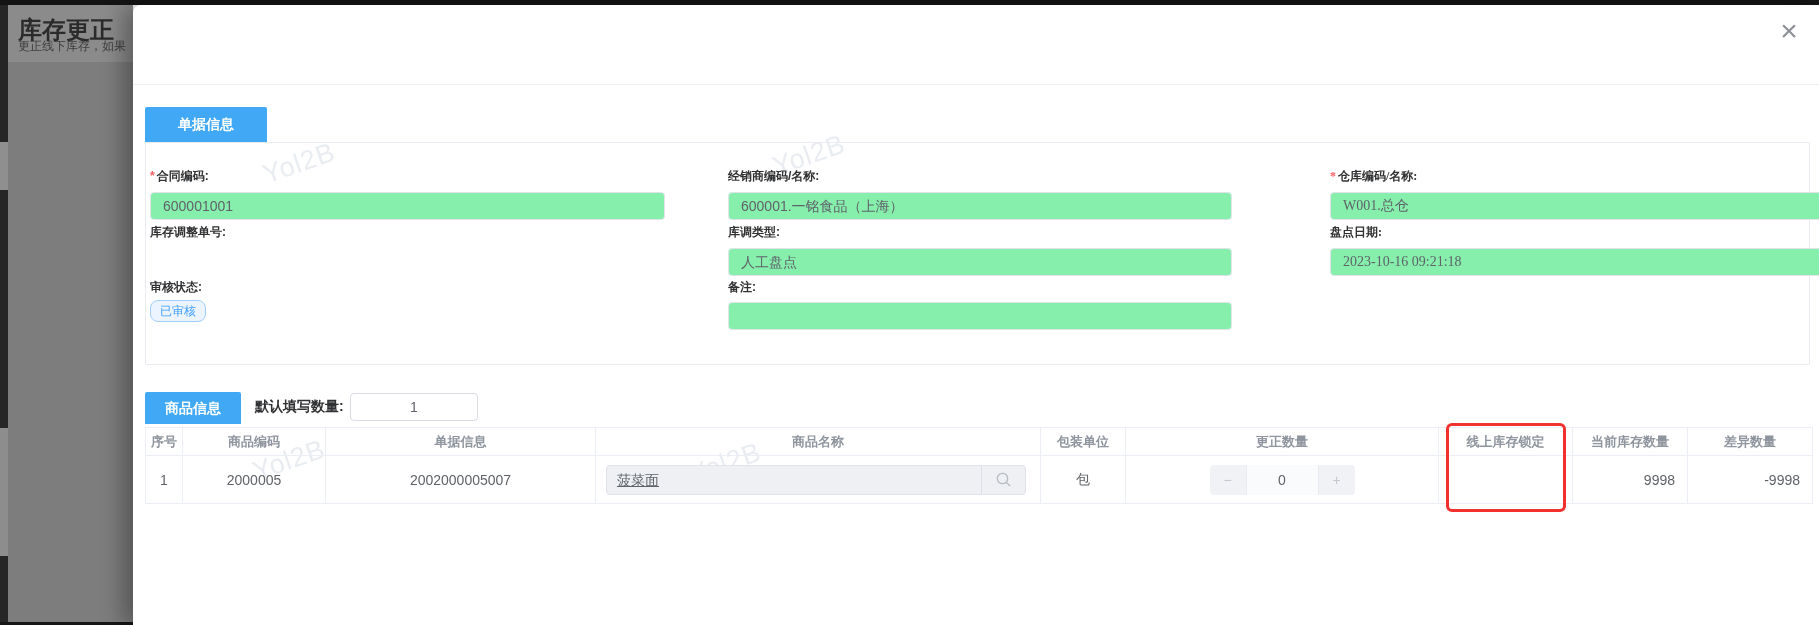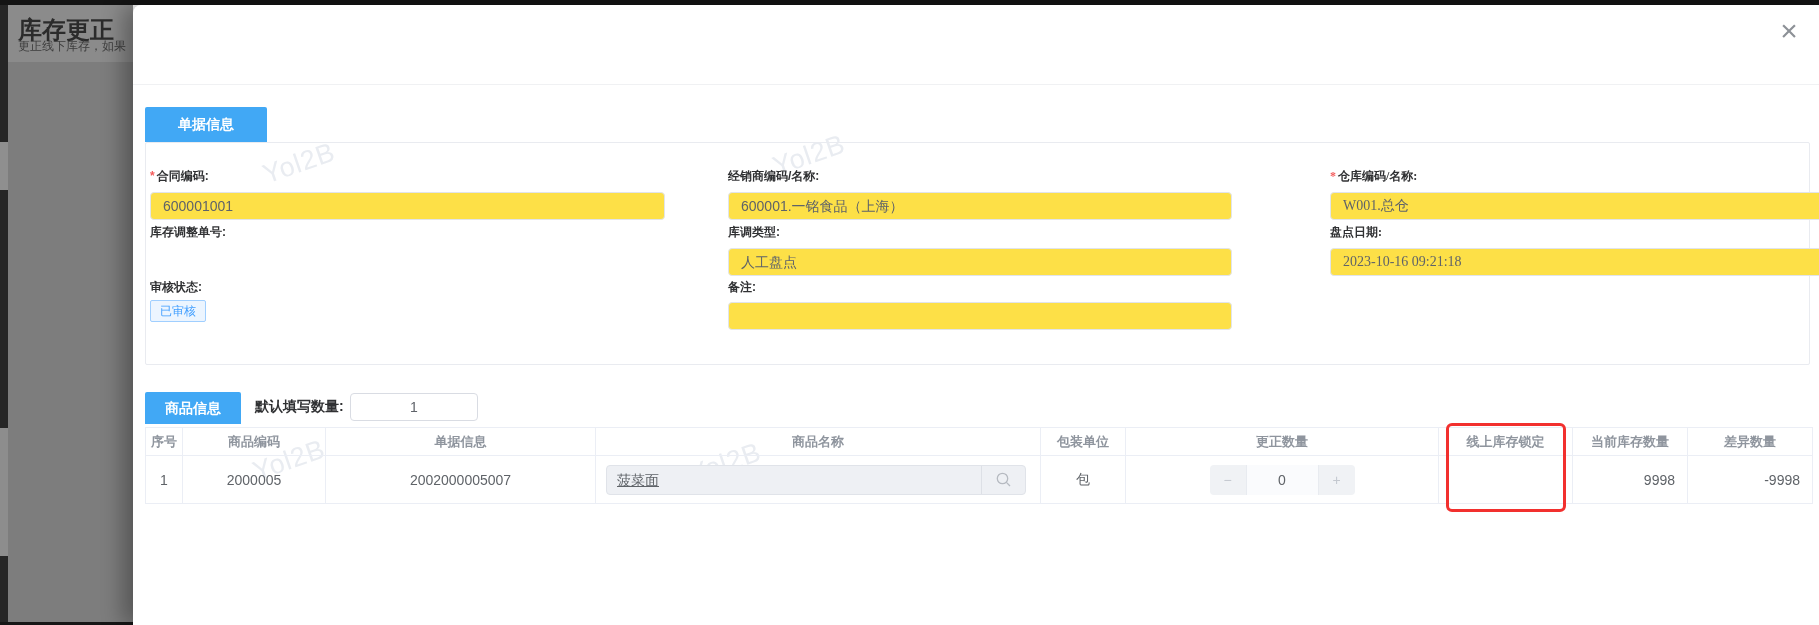--- a/index.html
+++ b/index.html
@@ -35,29 +35,29 @@
   .tab { position:absolute; background:#41a8f5; color:#ffffff; font-size:14px; font-weight:bold;
          text-align:center; border-radius:2px 2px 0 0; cursor:pointer; }
   .tab1 { left:12px; top:102px; width:122px; height:35px; line-height:35px; }
   .tab2 { left:12px; top:387px; width:96px; height:32px; line-height:32px; }
 
   
   .fieldset { position:absolute; left:12px; top:137px; width:1665px; height:223px;
               border:1px solid #e9ebf0; background:transparent; border-radius:2px; }
   .flabel { position:absolute; font-size:12px; font-weight:bold; color:#303133; white-space:nowrap; }
   .req { color:#f45b5b; margin-right:2px; font-weight:bold; }
-  .finput { position:absolute; height:28px; line-height:26px; background:#fde047; border:1px solid #e1e4ea;
+  .finput { position:absolute; height:28px; line-height:26px; background:#86efac; border:1px solid #e1e4ea;
             border-radius:4px; font-size:14px; color:#5f6369; padding:0 12px; white-space:nowrap; overflow:hidden; }
   .lc { left:17px; }  .mc { left:595px; }  .rc { left:1197px;font-family:Liberation Serif, serif; }
   .lr1 { top:163px; } .ir1 { top:187px; }
   .lr2 { top:219px; } .ir2 { top:243px; }
   .lr3 { top:274px; }
   .w-l { width:515px; } .w-m { width:504px; } .w-r { width:517px; }
   .badge { position:absolute; left:17px; top:295px; padding:1px 9px; font-size:12px; color:#409eff;
-           background:#ecf5ff; border:1px solid #a0cfff; border-radius:2px; line-height:18px; }
+           background:#ecf5ff; border:1px solid #a0cfff; border-radius:8px; line-height:18px; }
   .remark-input { top:297px; }
 
   
   .dq-label { position:absolute; left:122px; top:393px; font-size:14px; font-weight:bold; color:#303133; white-space:nowrap; }
   .dq-input { position:absolute; left:217px; top:388px; width:128px; height:28px; line-height:26px;
               background:#ffffff; border:1px solid #d9dce3; border-radius:4px; text-align:center;
               font-size:14px; color:#5f6369; }
 
   
   .tbl-wrap { position:absolute; left:12px; top:422px; width:1667px; }

